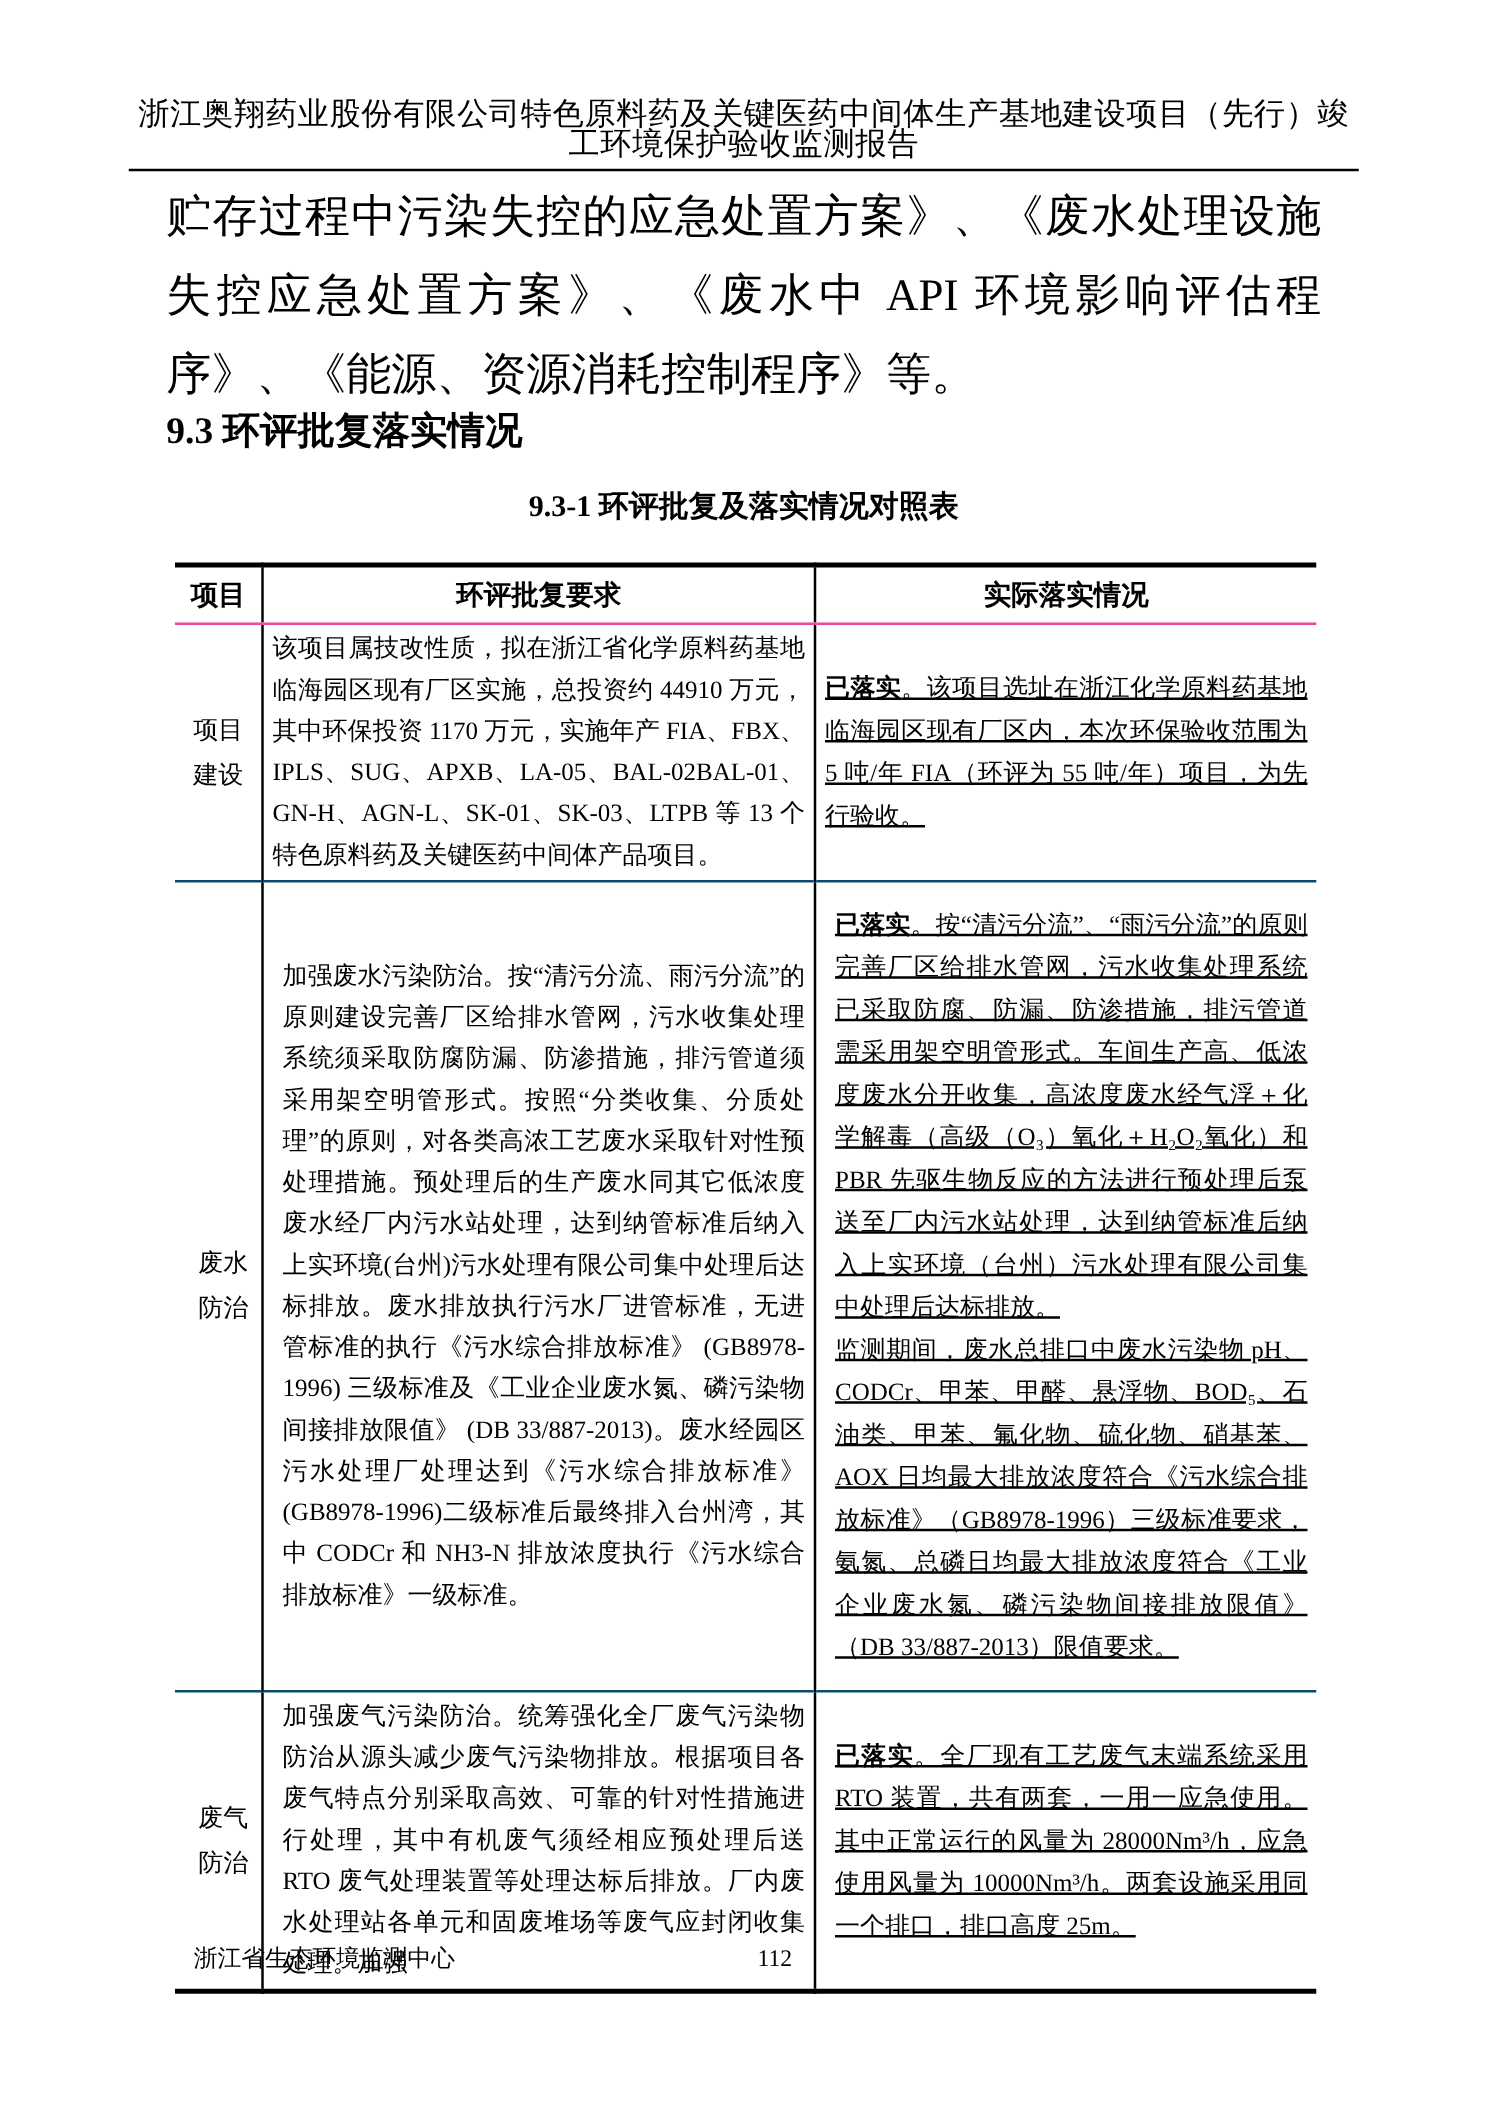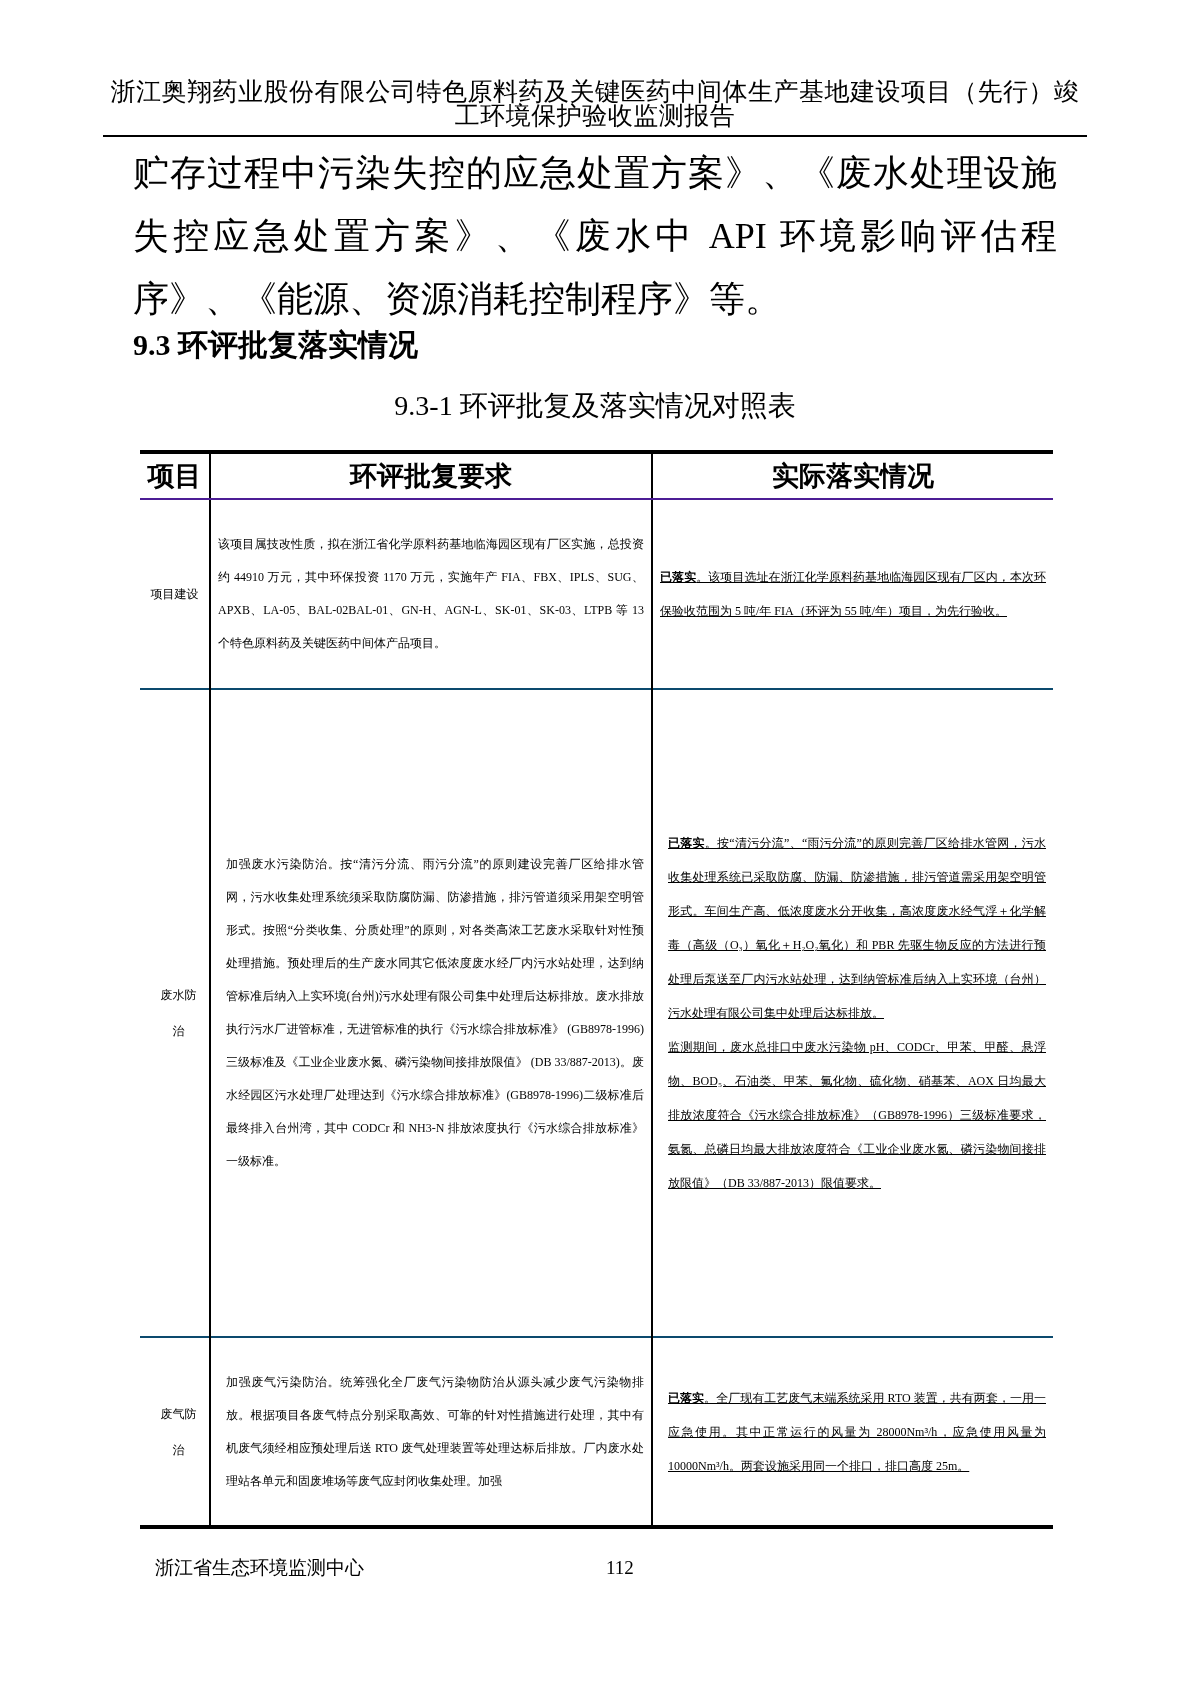--- a/index.html
+++ b/index.html
@@ -41,53 +41,53 @@
     font-size: 30px;
     font-weight: bold;
     margin: 0;
     line-height: 38px;
   }
 
   .table-caption {
     position: absolute;
     top: 392px; left: 133px; width: 924px;
     text-align: center;
-    font-size: 28px;
-    font-weight: normal;
+    font-size: 24px;
+    font-weight: bold;
     line-height: 28px;
   }
 
   
   table.compare {
     position: absolute;
     top: 450px; left: 140px;
     width: 913px;
     border-collapse: collapse;
     table-layout: fixed;
     border-top: 4px solid #000;
     border-bottom: 4px solid #000;
   }
   table.compare col.c1 { width: 70px; }
   table.compare col.c2 { width: 442px; }
   table.compare col.c3 { width: 401px; }
 
   table.compare th {
-    font-size: 27px;
+    font-size: 22px;
     font-weight: bold;
     text-align: center;
     height: 44px;
-    border-bottom: 2px solid #4c1d95;
+    border-bottom: 2px solid #ec4899;
     padding: 0;
   }
   table.compare th + th, table.compare td + td { border-left: 2px solid #000; }
   table.compare tbody tr + tr td { border-top: 2px solid #0c4a6e; padding-left: 15px; }
 
   table.compare td {
     vertical-align: middle;
-    font-size: 12px;
+    font-size: 20px;
     padding: 3px 7px;
   }
   td.cat {
     text-align: center;
     line-height: 36px;
     padding: 2px;
     margin-top: 16px;
   }
   td.req {
     text-align: justify;

